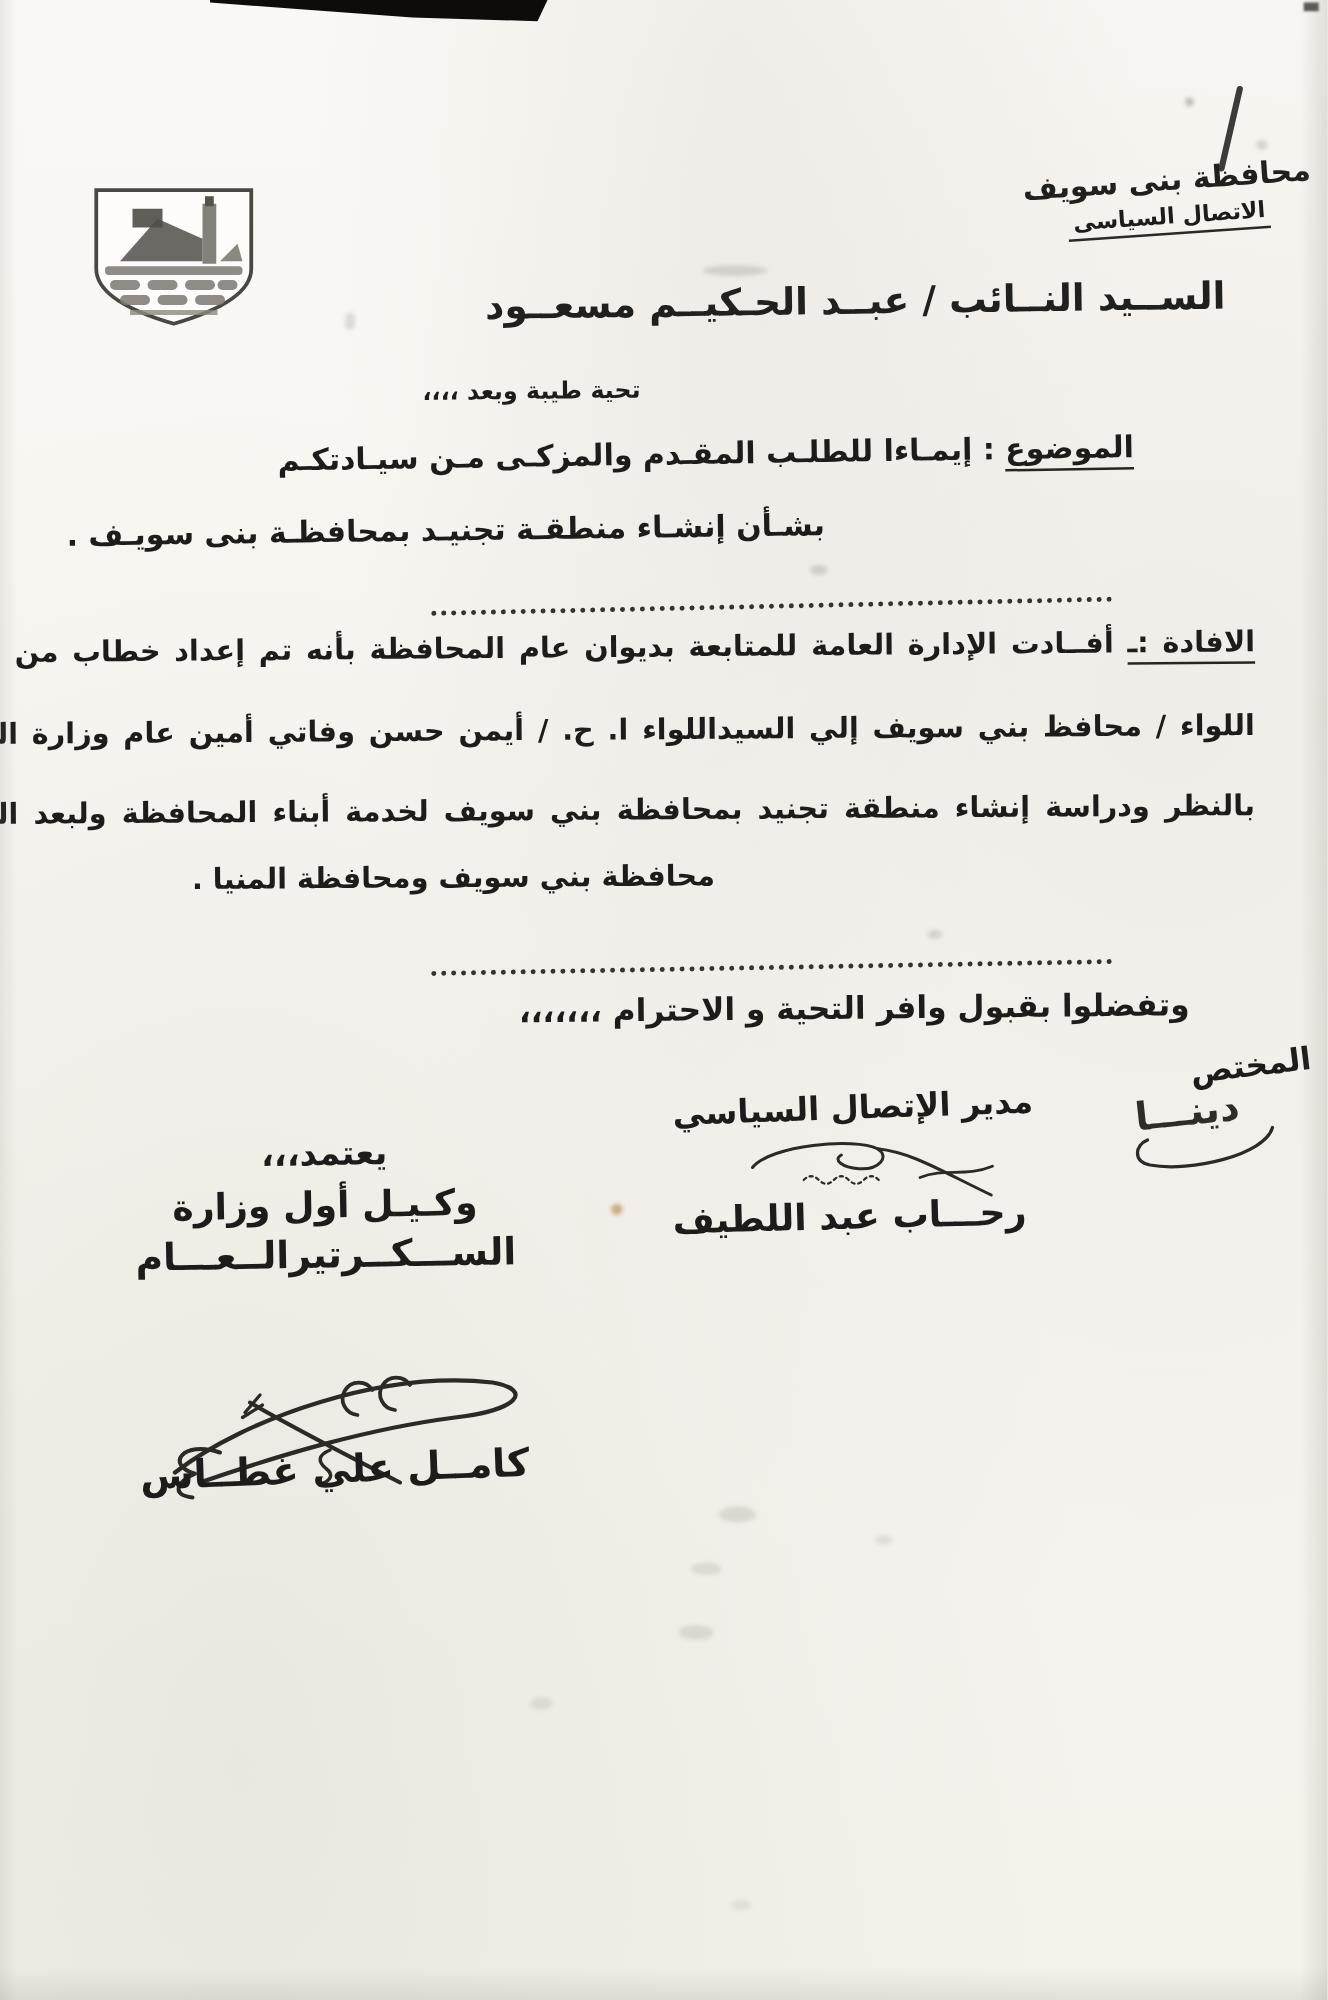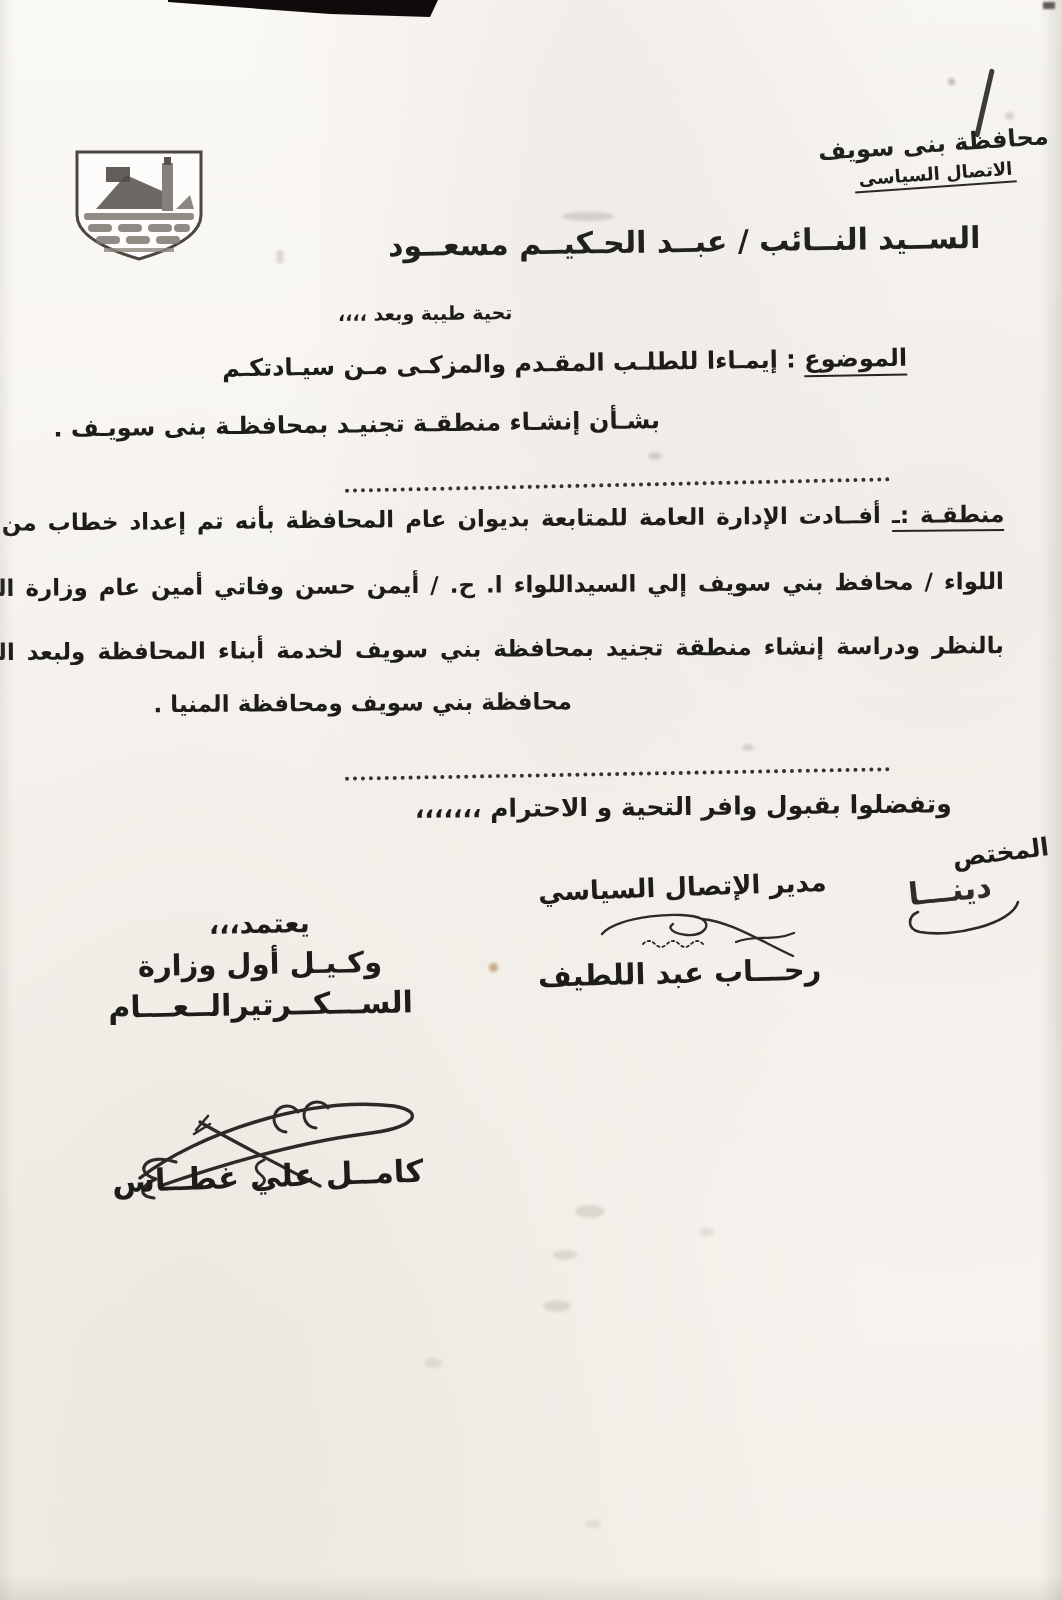--- a/index.html
+++ b/index.html
@@ -74,21 +74,21 @@
 
   <div class="abs rtl nowrap" style="right:155px;top:349px;font-size:24px;font-weight:700;transform:rotate(-0.9deg);">
     <span class="u">الموضوع</span><span> : </span><span>إيمـاءا للطلـب المقـدم والمزكـى مـن سيـادتكـم</span>
   </div>
   <div class="abs rtl nowrap b" style="left:103px;top:410px;width:557px;text-align:right;font-size:24px;transform:rotate(-0.8deg);">بشـأن إنشـاء منطقـة تجنيـد بمحافظـة بنى سويـف .</div>
   <div class="smudge" style="left:648px;top:452px;width:14px;height:8px;opacity:.3;"></div>
 
   <div class="abs dotline" style="left:345px;top:483px;width:545px;transform:rotate(-1.2deg);"></div>
 
   <div class="abs rtl nowrap" style="right:58px;top:506px;font-size:23px;font-weight:700;word-spacing:3px;transform:rotate(-0.5deg);">
-    <span class="u">منطقـة :ـ</span>
+    <span class="u">الافادة :ـ</span>
     <span>أفــادت الإدارة العامة للمتابعة بديوان عام المحافظة بأنه تم إعداد خطاب من السيد الوزير</span>
   </div>
   <div class="abs rtl nowrap" style="right:58px;top:572px;font-size:23px;font-weight:700;word-spacing:3px;transform:rotate(-0.4deg);">اللواء / محافظ بني سويف إلي السيداللواء ا. ح. / أيمن حسن وفاتي أمين عام وزارة الدفاع للتفضل</div>
   <div class="abs rtl nowrap" style="right:58px;top:636px;font-size:23px;font-weight:700;word-spacing:4px;transform:rotate(-0.4deg);">بالنظر ودراسة إنشاء منطقة تجنيد بمحافظة بني سويف لخدمة أبناء المحافظة ولبعد المسافة بين</div>
   <div class="abs rtl nowrap" style="left:72px;top:690px;width:500px;text-align:right;font-size:23px;font-weight:700;transform:rotate(-0.4deg);">محافظة بني سويف ومحافظة المنيا .</div>
   <div class="smudge" style="left:742px;top:744px;width:12px;height:7px;opacity:.28;"></div>
 
   <div class="abs dotline" style="left:345px;top:772px;width:545px;transform:rotate(-1deg);"></div>
 
   <div class="abs rtl nowrap b" style="left:415px;top:792px;font-size:25px;transform:rotate(-0.6deg);">وتفضلوا بقبول وافر التحية و الاحترام ،،،،،،،</div>

